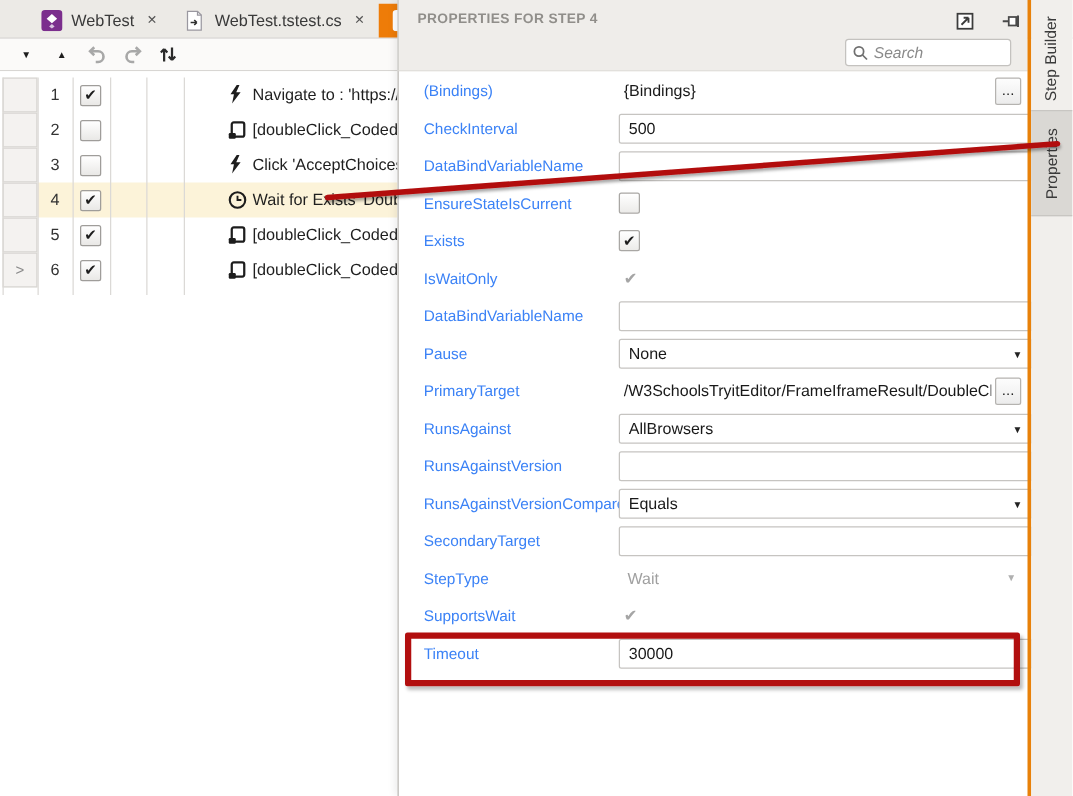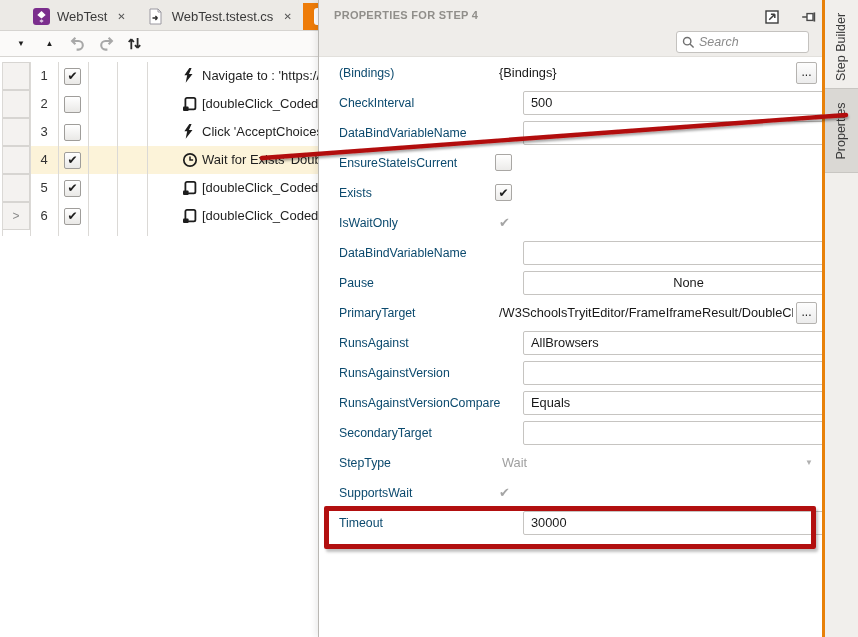--- a/index.html
+++ b/index.html
@@ -53,25 +53,25 @@
                  align-items:center; justify-content:center; }
   .searchbox { position:absolute; left:357px; top:31px; width:133px; height:22px; background:#fff;
                border:1px solid #c4c2bf; border-radius:3px; display:flex; align-items:center;
                padding:0 5px; gap:4px; }
   .searchbox input { border:none; outline:none; width:100%; font-style:italic; font-size:12.5px;
                      color:#555; font-family:inherit; background:transparent; }
   .searchbox input::placeholder { color:#8a8a8a; }
 
   .prow { position:absolute; left:0; width:504px; height:30px; }
   .plabel { position:absolute; left:20px; top:0; height:30px; line-height:30px;
-            font-size:12.3px; color:#0c4a6e; white-space:nowrap; }
+            font-size:12.3px; color:#3b82f6; white-space:nowrap; }
   .pbox { position:absolute; left:176px; top:3px; width:331px; height:24px;
           border:1px solid #c6c4c1; border-radius:2px; background:#fff;
           font-size:12.8px; color:#191919; line-height:22px; padding:0 7px;
-          white-space:nowrap; overflow:hidden;margin-left:28px; }
+          white-space:nowrap; overflow:hidden; }
   .pdrop .arrow { position:absolute; right:7px; top:0; line-height:24px; font-size:8px; color:#222; }
   .ptext { position:absolute; left:180px; top:0; width:294px; height:30px; line-height:30px;
            font-size:12.8px; color:#191919; white-space:nowrap; overflow:hidden; }
   .pellip { position:absolute; left:477px; top:4px; width:21px; height:22px;
             border:1px solid #b5b3b0; border-radius:2px; background:linear-gradient(#fdfdfd,#ececec);
             font-size:12px; line-height:18px; text-align:center; color:#222; }
   .pcheck { position:absolute; left:176px; top:6px; width:17px; height:17px;
             border:1px solid #a9a7a4; border-radius:2px; background:linear-gradient(#ffffff,#ecebe9);
             display:flex; align-items:center; justify-content:center;
             font-size:12px; font-weight:bold; color:#1c1c1c; }
@@ -267,21 +267,21 @@
           <div class="pcheck">✔</div>
         </div>
         <div class="prow" style="top: 150px;">
           <div class="plabel">IsWaitOnly</div>
           <div class="pcheck-dis">✔</div>
         </div>
         <div class="prow" style="top: 180px;">
           <div class="plabel">DataBindVariableName</div>
           <div class="pbox"></div>
         </div>
-        <div class="prow" style="top: 210px; text-align: center;">
+        <div class="prow" style="top: 210px;">
           <div class="plabel">Pause</div>
           <div class="pbox pdrop"><div style="display: inline;">None</div><div class="arrow">▼</div></div>
         </div>
         <div class="prow" style="top: 240px;">
           <div class="plabel">PrimaryTarget</div>
           <div class="ptext">/W3SchoolsTryitEditor/FrameIframeResult/DoubleClickMeB</div>
           <div class="pellip">...</div>
         </div>
         <div class="prow" style="top: 270px;">
           <div class="plabel">RunsAgainst</div>

